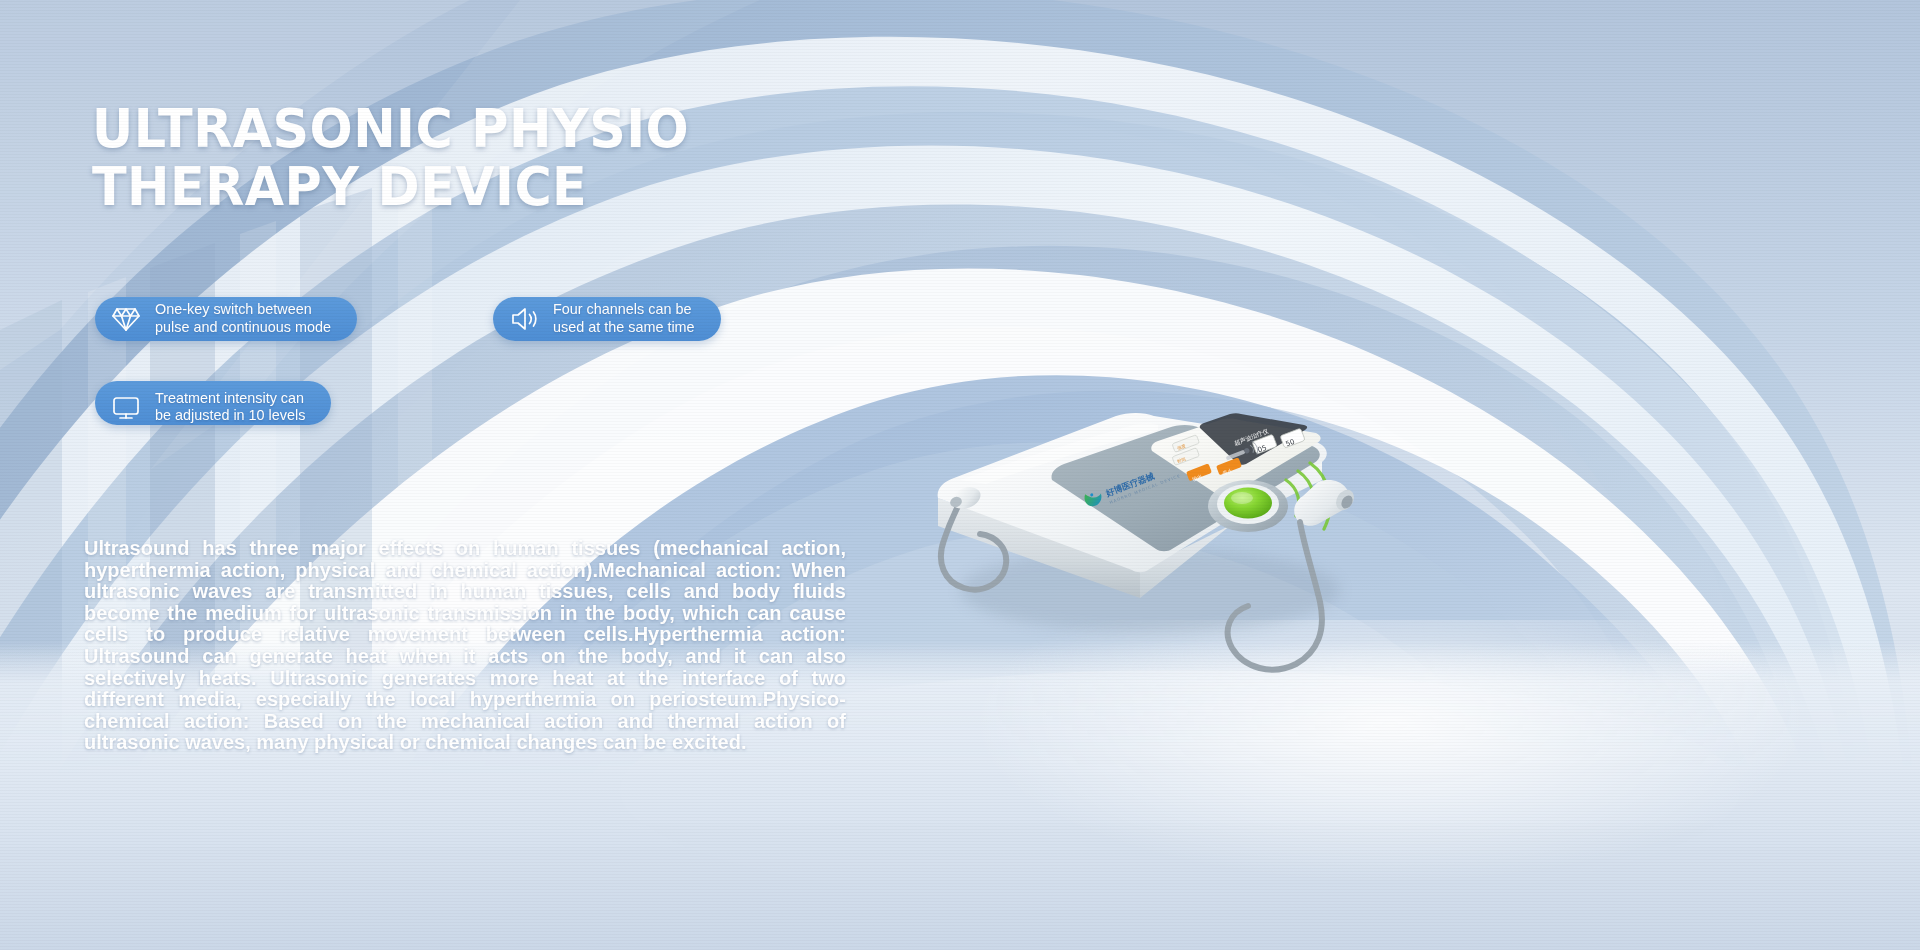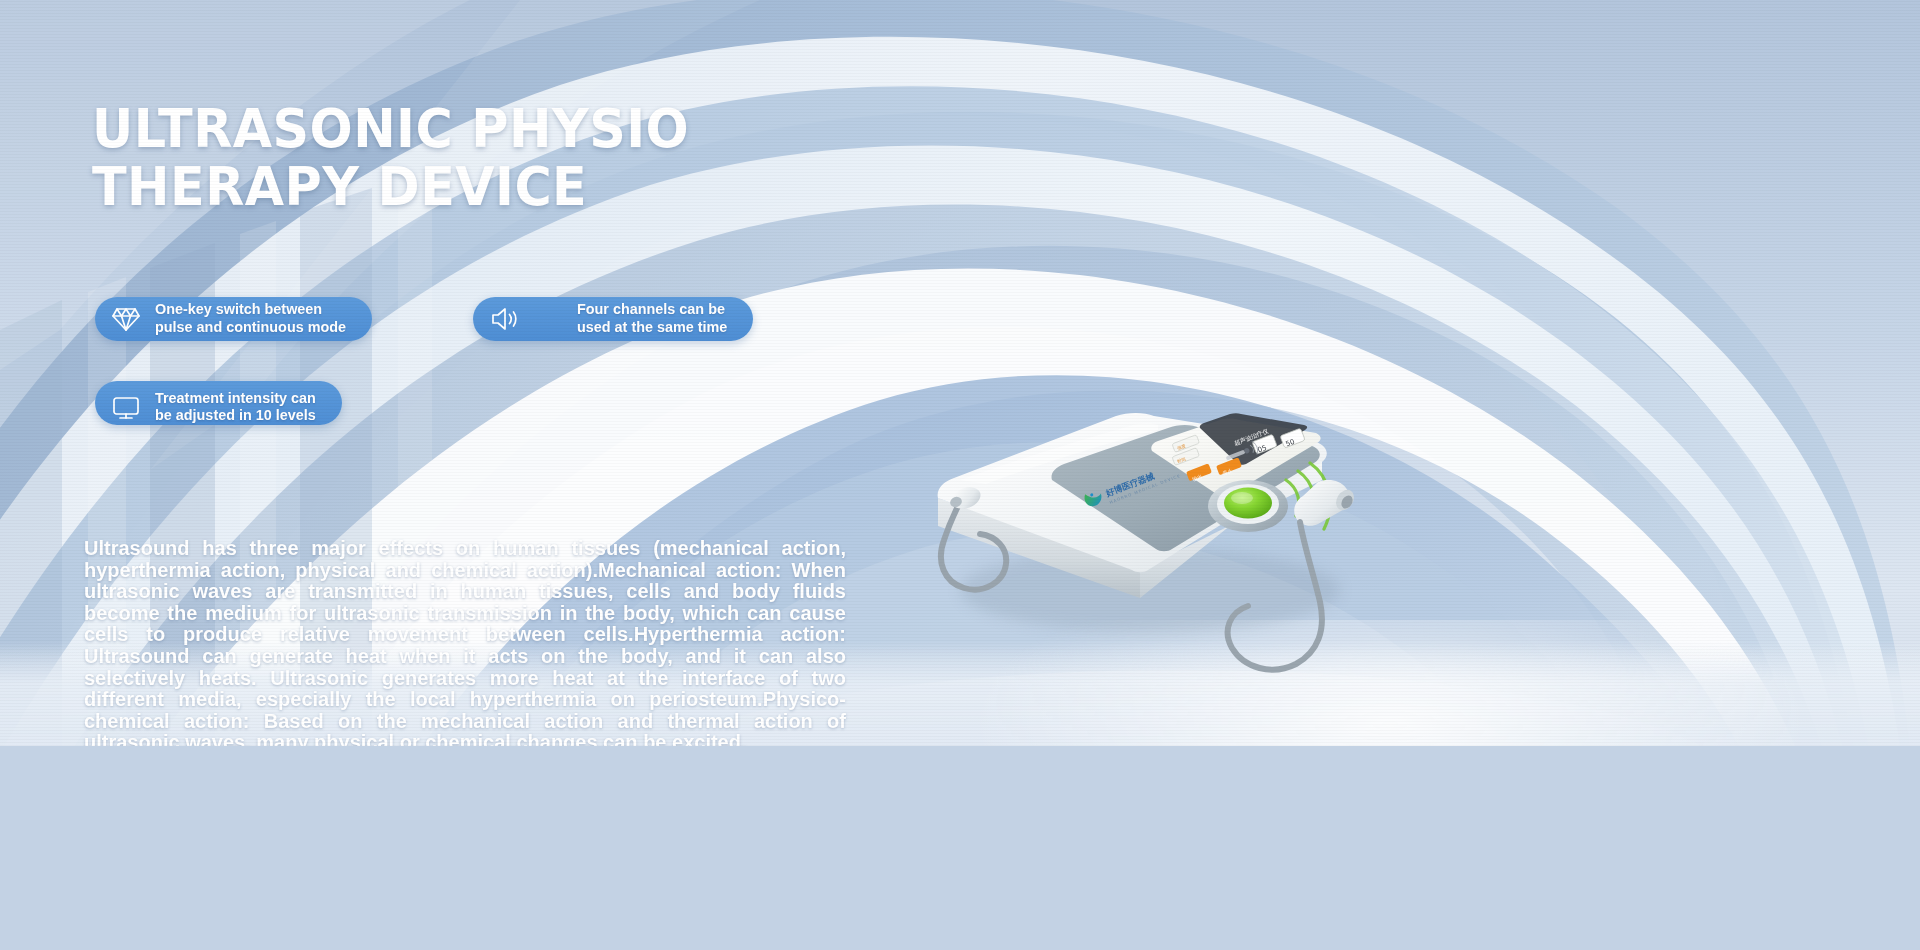--- a/index.html
+++ b/index.html
@@ -2,21 +2,21 @@
 <html><head>
 <meta charset="utf-8">
 <style>
   * { margin:0; padding:0; box-sizing:border-box; }
   html,body{ width:1920px; height:950px; overflow:hidden; }
   body{
     font-family:"Liberation Sans", sans-serif;
     background:#c3d2e4;
   }
   .stage{
-    position:relative; width:1920px; height:746px; overflow:hidden;
+    position:relative; width:1920px; height:950px; overflow:hidden;
     background:linear-gradient(178deg,#b9c9dd 0%,#c3d2e5 16%,#cddbea 32%,#d9e4f0 48%,#e3ebf4 60%,#dde6f0 72%,#d2dce8 84%,#c9d4e2 100%);
   }
 
   
   .bgsvg{ position:absolute; inset:0; width:1920px; height:950px; }
 
   
   .floor{
     position:absolute; left:0; right:0; top:640px; height:310px;
     background:linear-gradient(180deg,rgba(233,239,246,.0) 0%,rgba(231,238,246,.85) 14%,rgba(222,231,242,.95) 46%,rgba(203,216,232,1) 100%);
@@ -53,26 +53,26 @@
     background:linear-gradient(180deg,#5c9adb 0%,#4e8ed4 100%);
     box-shadow:0 3px 9px rgba(70,110,160,.28);
   }
   .badge .bicon{
     width:34px; height:34px; flex:0 0 34px;
     display:flex; align-items:center; justify-content:center;
     margin-right:12px;
   }
   .badge .bicon svg{ display:block; }
   .badge .btxt{
-    color:#fff; font-weight:700; font-size:14.4px; line-height:1.22;
+    color:#fff; font-weight:400; font-size:14.4px; line-height:1.22;
     white-space:pre-line;
     text-shadow:0 1px 2px rgba(40,75,125,.35);
   }
   #badge-1{ left:95px; top:297px; }
-  #badge-2{ left:473px; top:297px;gap:44px; }
+  #badge-2{ left:493px; top:297px; }
   #badge-3{ left:95px; top:381px;align-items:flex-end; }
 
   
   .bodytext{
     position:absolute; left:84px; top:538px; width:762px;
     color:#ffffff;
     font-weight:700;
     font-size:20px;
     line-height:21.6px;
     text-align:justify;

